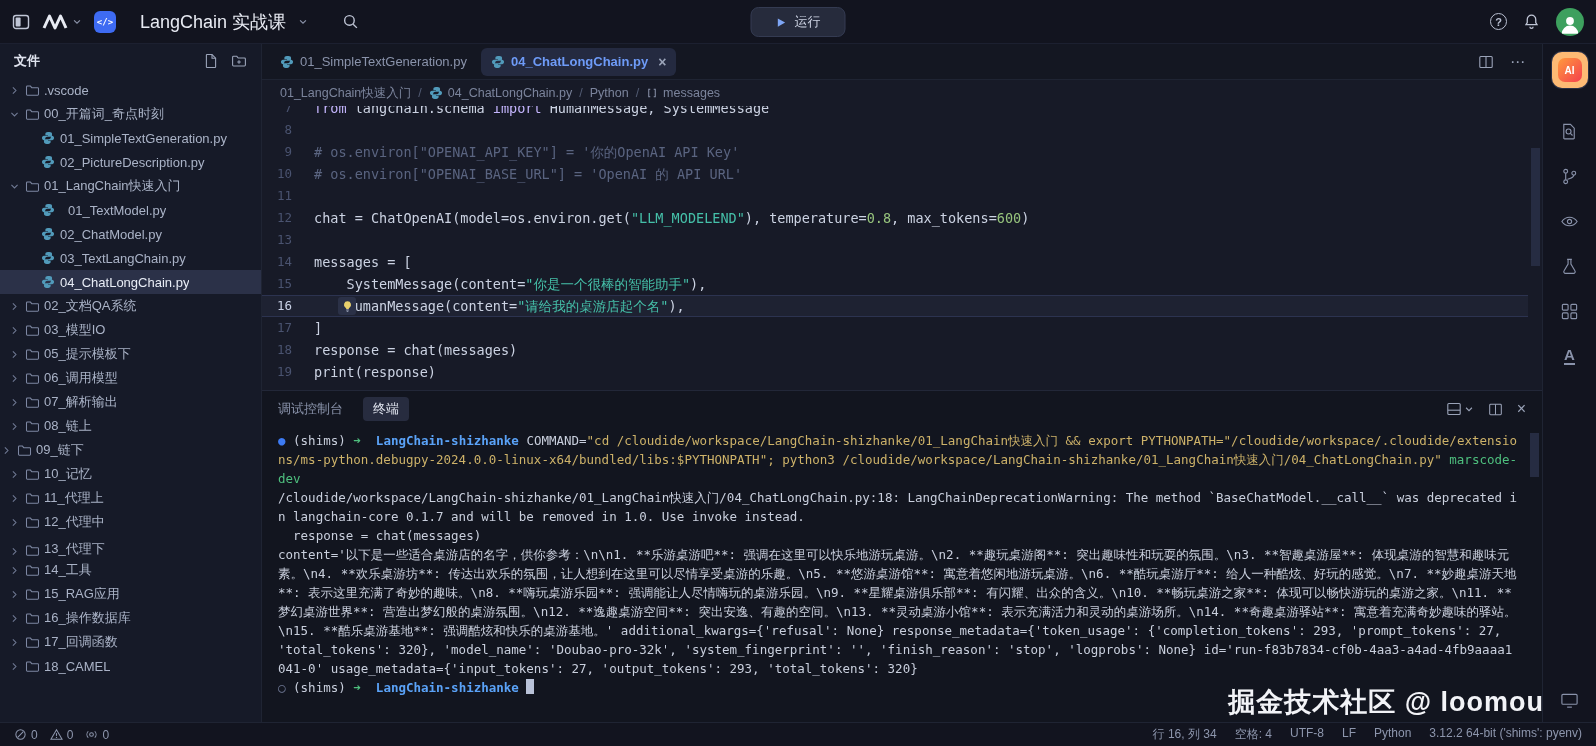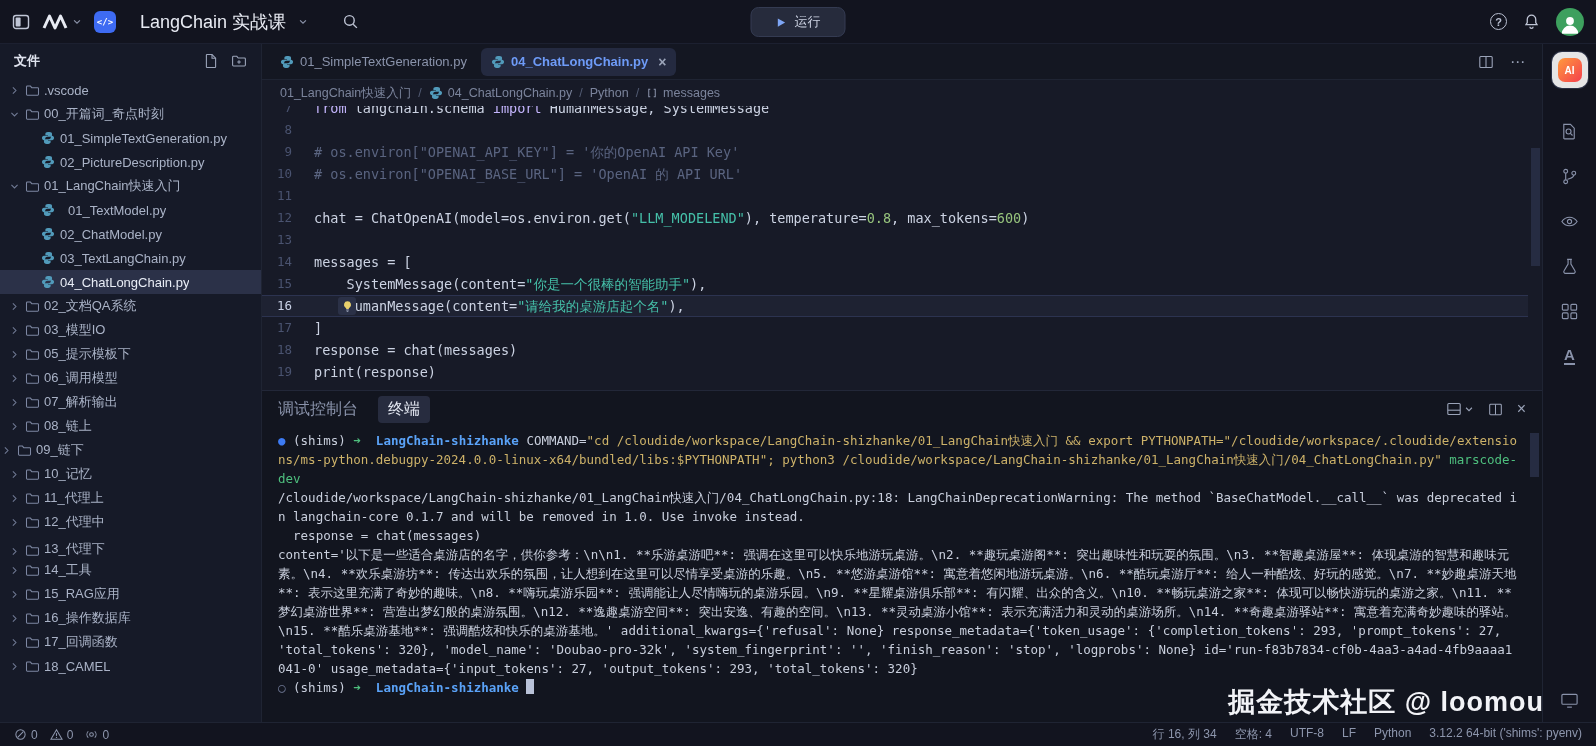--- a/index.html
+++ b/index.html
@@ -70,39 +70,39 @@
   .tk-kw { color:#c4b5fd; }
   .tk-c { color:#5a6480; }
   .tk-s { color:#45c0a9; }
   .tk-n { color:#97c47d; }
   .bulb { position:absolute; left:76px; top:2px; width:18px; height:18px; background:#2b3147; border-radius:3px; display:flex; align-items:center; justify-content:center; cursor:pointer; }
   .vscroll { position:absolute; right:2px; top:42px; width:9px; height:118px; background:#262c42; }
 
   
   .panel { height:332px; flex:none; border-top:1px solid #222738; background:#12151f; display:flex; flex-direction:column; position:relative; }
   .panel-header { height:36px; flex:none; display:flex; align-items:center; gap:20px; padding:0 16px; }
-  .ptab { font-size:16px; color:#8a93ab; cursor:pointer; }
+  .ptab { font-size:13px; color:#8a93ab; cursor:pointer; }
   .ptab.active { background:#272c3f; color:#e2e6f0; padding:3px 10px; border-radius:4px; }
   .panel-actions { margin-left:auto; display:flex; align-items:center; gap:14px; color:#9aa3b8; }
   .pa-group { display:flex; align-items:center; gap:2px; cursor:pointer; }
   .pclose { font-size:16px; cursor:pointer; }
   .terminal { flex:1; overflow:hidden; padding:4px 24px 0 16px; font-family:"DejaVu Sans Mono","Liberation Mono",monospace; font-size:12.5px; line-height:19px; color:#c9cfdd; }
   .term-line { white-space:pre-wrap; word-break:break-all; }
   .t-d { color:#c9cfdd; }
   .t-g { color:#4ebf7e; }
   .t-cy { color:#5aa2f7; font-weight:bold; }
   .t-y { color:#cdb269; }
   .t-dec { color:#3d7bf4; }
   .t-dech { color:#6b7490; }
   .t-cursor { display:inline-block; width:8px; height:15px; background:#b9c2d8; vertical-align:-2px; }
   .tscroll { position:absolute; right:3px; top:42px; width:9px; height:44px; background:#262c42; }
 
   
   .activitybar { width:54px; flex:none; background:#12141f; border-left:1px solid #1f2433; display:flex; flex-direction:column; align-items:center; padding:8px 0 12px; }
-  .ai-chip { width:36px; height:36px; border-radius:10px; background:#e5e5e5; display:flex; align-items:center; justify-content:center; cursor:pointer; box-shadow:0 0 0 1px #2a3044; }
+  .ai-chip { width:36px; height:36px; border-radius:10px; background:#fdba74; display:flex; align-items:center; justify-content:center; cursor:pointer; box-shadow:0 0 0 1px #2a3044; }
   .ai-glyph { width:24px; height:24px; border-radius:7px; background:linear-gradient(135deg,#ff9a3c,#f43f4e); color:#fff; font-size:10px; font-weight:bold; display:flex; align-items:center; justify-content:center; }
   .ab-icons { margin-top:34px; display:flex; flex-direction:column; gap:26px; color:#8a93ab; }
   .ab-icon { cursor:pointer; display:flex; justify-content:center; }
   .glyphA { font-size:15px; font-weight:bold; color:#8a93ab; line-height:1; border-bottom:2px solid #8a93ab; padding-bottom:1px; }
   .ab-bottom { margin-top:auto; color:#8a93ab; cursor:pointer; }
 
   
   .statusbar { height:24px; background:#12141f; border-top:1px solid #1f2433; display:flex; align-items:center; padding:0 14px; font-size:12px; color:#8d96ad; }
   .sb-left { display:flex; align-items:center; gap:12px; }
   .sb-cnt { display:flex; align-items:center; gap:4px; cursor:pointer; }

